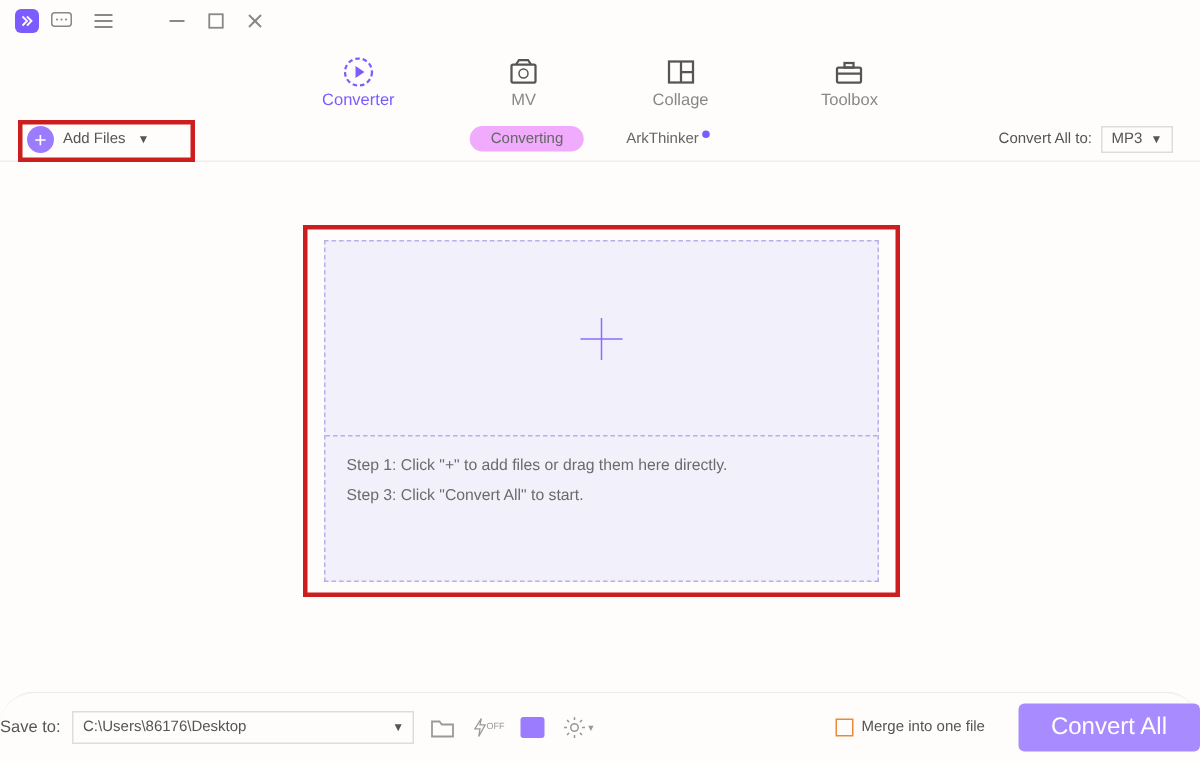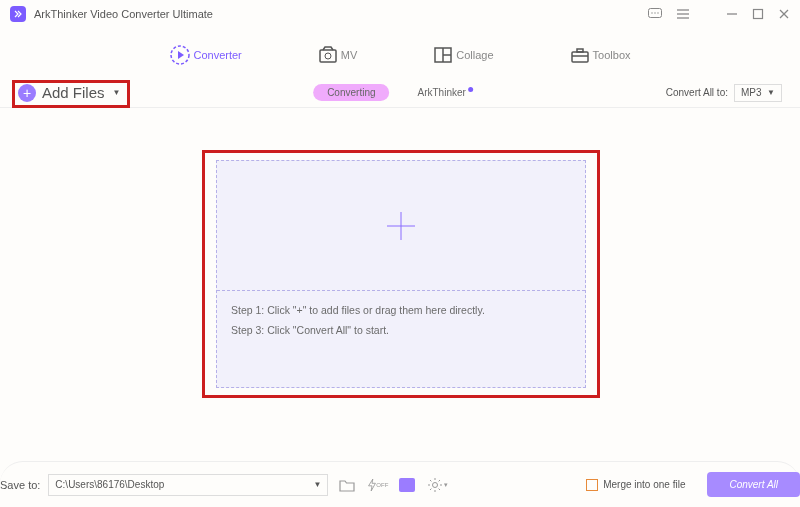--- a/index.html
+++ b/index.html
@@ -6,29 +6,29 @@
 body { width: 800px; height: 507px; background: #fefdfb; overflow: hidden; position: relative; }
 
 .titlebar { height: 28px; display: flex; align-items: center; padding: 0 10px; }
 .titlebar .logo { width: 16px; height: 16px; background: #7c5cff; border-radius: 4px; display: flex; align-items: center; justify-content: center; margin-right: 8px; }
 .titlebar .logo svg { width: 10px; height: 10px; }
 .titlebar .title { font-size: 11px; color: #555; flex: 1; }
 .titlebar .win-controls { display: flex; gap: 14px; align-items: center; }
 .titlebar .win-controls span { color: #888; font-size: 13px; cursor: pointer; display: flex; align-items: center; }
 
 .tabs { height: 50px; display: flex; justify-content: center; align-items: center; gap: 75px; padding-top: 4px; }
-.tab { display: flex; flex-direction: row; align-items: center; gap: 2px; cursor: pointer; color: #888; }
+.tab { display: flex; flex-direction: column; align-items: center; gap: 2px; cursor: pointer; color: #888; }
 .tab.active { color: #7c5cff; }
 .tab .icon { width: 22px; height: 22px; display: flex; align-items: center; justify-content: center; }
 .tab .label { font-size: 11px; }
 
 .toolbar { height: 30px; display: flex; align-items: center; padding: 0 18px; border-bottom: 1px solid #eee; }
 .add-files { display: flex; align-items: center; gap: 6px; cursor: pointer; }
 .add-files .plus { width: 18px; height: 18px; border-radius: 50%; background: #9b7cff; display: flex; align-items: center; justify-content: center; color: #fff; font-size: 14px; line-height: 1; }
-.add-files .txt { font-size: 15px; color: #555; }
+.add-files .txt { font-size: 10px; color: #555; }
 .add-files .caret { font-size: 8px; color: #555; margin-left: 2px; }
 
 .hl-red { position: absolute; border: 3px solid #cc1e1e; pointer-events: none; }
 
 .status-tabs { display: flex; align-items: center; gap: 14px; margin-left: auto; margin-right: auto; position: absolute; left: 50%; transform: translateX(-50%); }
 .status-tab { font-size: 10px; padding: 3px 14px; border-radius: 10px; color: #666; cursor: pointer; }
 .status-tab.active { background: #f0abfc; }
 .dot { width: 5px; height: 5px; background: #7c5cff; border-radius: 50%; display: inline-block; vertical-align: top; margin-left: 2px; }
 
 .convert-all-to { margin-left: auto; display: flex; align-items: center; gap: 6px; font-size: 10px; color: #555; }
@@ -36,38 +36,37 @@
 
 .center-area { position: relative; height: 352px; }
 .dropzone { position: absolute; left: 216px; top: 52px; width: 370px; height: 228px; border: 1px dashed #b5b0e8; background: #f2f1fb; }
 .dropzone .plus-zone { height: 130px; display: flex; align-items: center; justify-content: center; border-bottom: 1px dashed #b5b0e8; cursor: pointer; }
 .dropzone .plus-zone svg { stroke: #8a6cff; }
 .dropzone .steps { padding: 10px 14px; }
 .dropzone .steps div { font-size: 10.5px; color: #6b6b6b; line-height: 1.9; }
 
 .bottombar { position: absolute; bottom: 0; left: 0; right: 0; height: 46px; border-top: 1px solid #eee; display: flex; align-items: center; padding: 0 0; gap: 8px; background: #fefdfb; border-radius: 23px; }
 .bottombar .saveto-label { font-size: 11px; color: #555; }
-.bottombar .path-input { width: 280px; height: 22px; border: 1px solid #ddd; display: flex; align-items: center; justify-content: space-between; padding: 0 6px; font-size: 10px; color: #555; cursor: pointer; }
+.bottombar .path-input { width: 228px; height: 22px; border: 1px solid #ddd; display: flex; align-items: center; justify-content: space-between; padding: 0 6px; font-size: 10px; color: #555; cursor: pointer; }
 .bottombar .icon-btn { width: 22px; height: 22px; display: flex; align-items: center; justify-content: center; color: #888; cursor: pointer; font-size: 12px; }
 .bottombar .merge { display: flex; align-items: center; gap: 5px; font-size: 10px; color: #555; margin-left: auto; cursor: pointer; }
 .bottombar .merge .checkbox { width: 12px; height: 12px; border: 1.5px solid #e78a3a; }
-.bottombar .convert-all-btn { background: #a78bff; color: #fff; font-size: 10px; padding: 7px 22px; border-radius: 4px; border: none; cursor: pointer; margin-left: 14px; font-style: italic; }
+.bottombar .convert-all-btn { background: #a78bff; color: #fff; font-size: 16px; padding: 7px 22px; border-radius: 4px; border: none; cursor: pointer; margin-left: 14px; }
 
 .gpu-badge { width: 16px; height: 14px; background: #9b7cff; border-radius: 2px; }
 </style>
 </head>
 <body>
 
 <div class="titlebar">
   <div class="logo">
     <svg viewBox="0 0 10 10">
         <path d="M2 2 L5 5 L2 8 M5 2 L8 5 L5 8" stroke="#fff" stroke-width="1.2" fill="none"></path>
       </svg>
   </div>
-  <div class="title">ArkThinker Video Converter Ultimate</div>
   <div class="win-controls">
     <span>
         <svg width="14" height="12" viewBox="0 0 14 12" fill="none">
           <rect x="0.5" y="0.5" width="13" height="9" rx="2" stroke="#888"></rect>
           <circle cx="4" cy="5" r="0.7" fill="#888"></circle>
           <circle cx="7" cy="5" r="0.7" fill="#888"></circle>
           <circle cx="10" cy="5" r="0.7" fill="#888"></circle>
         </svg>
       </span>
     <span>

